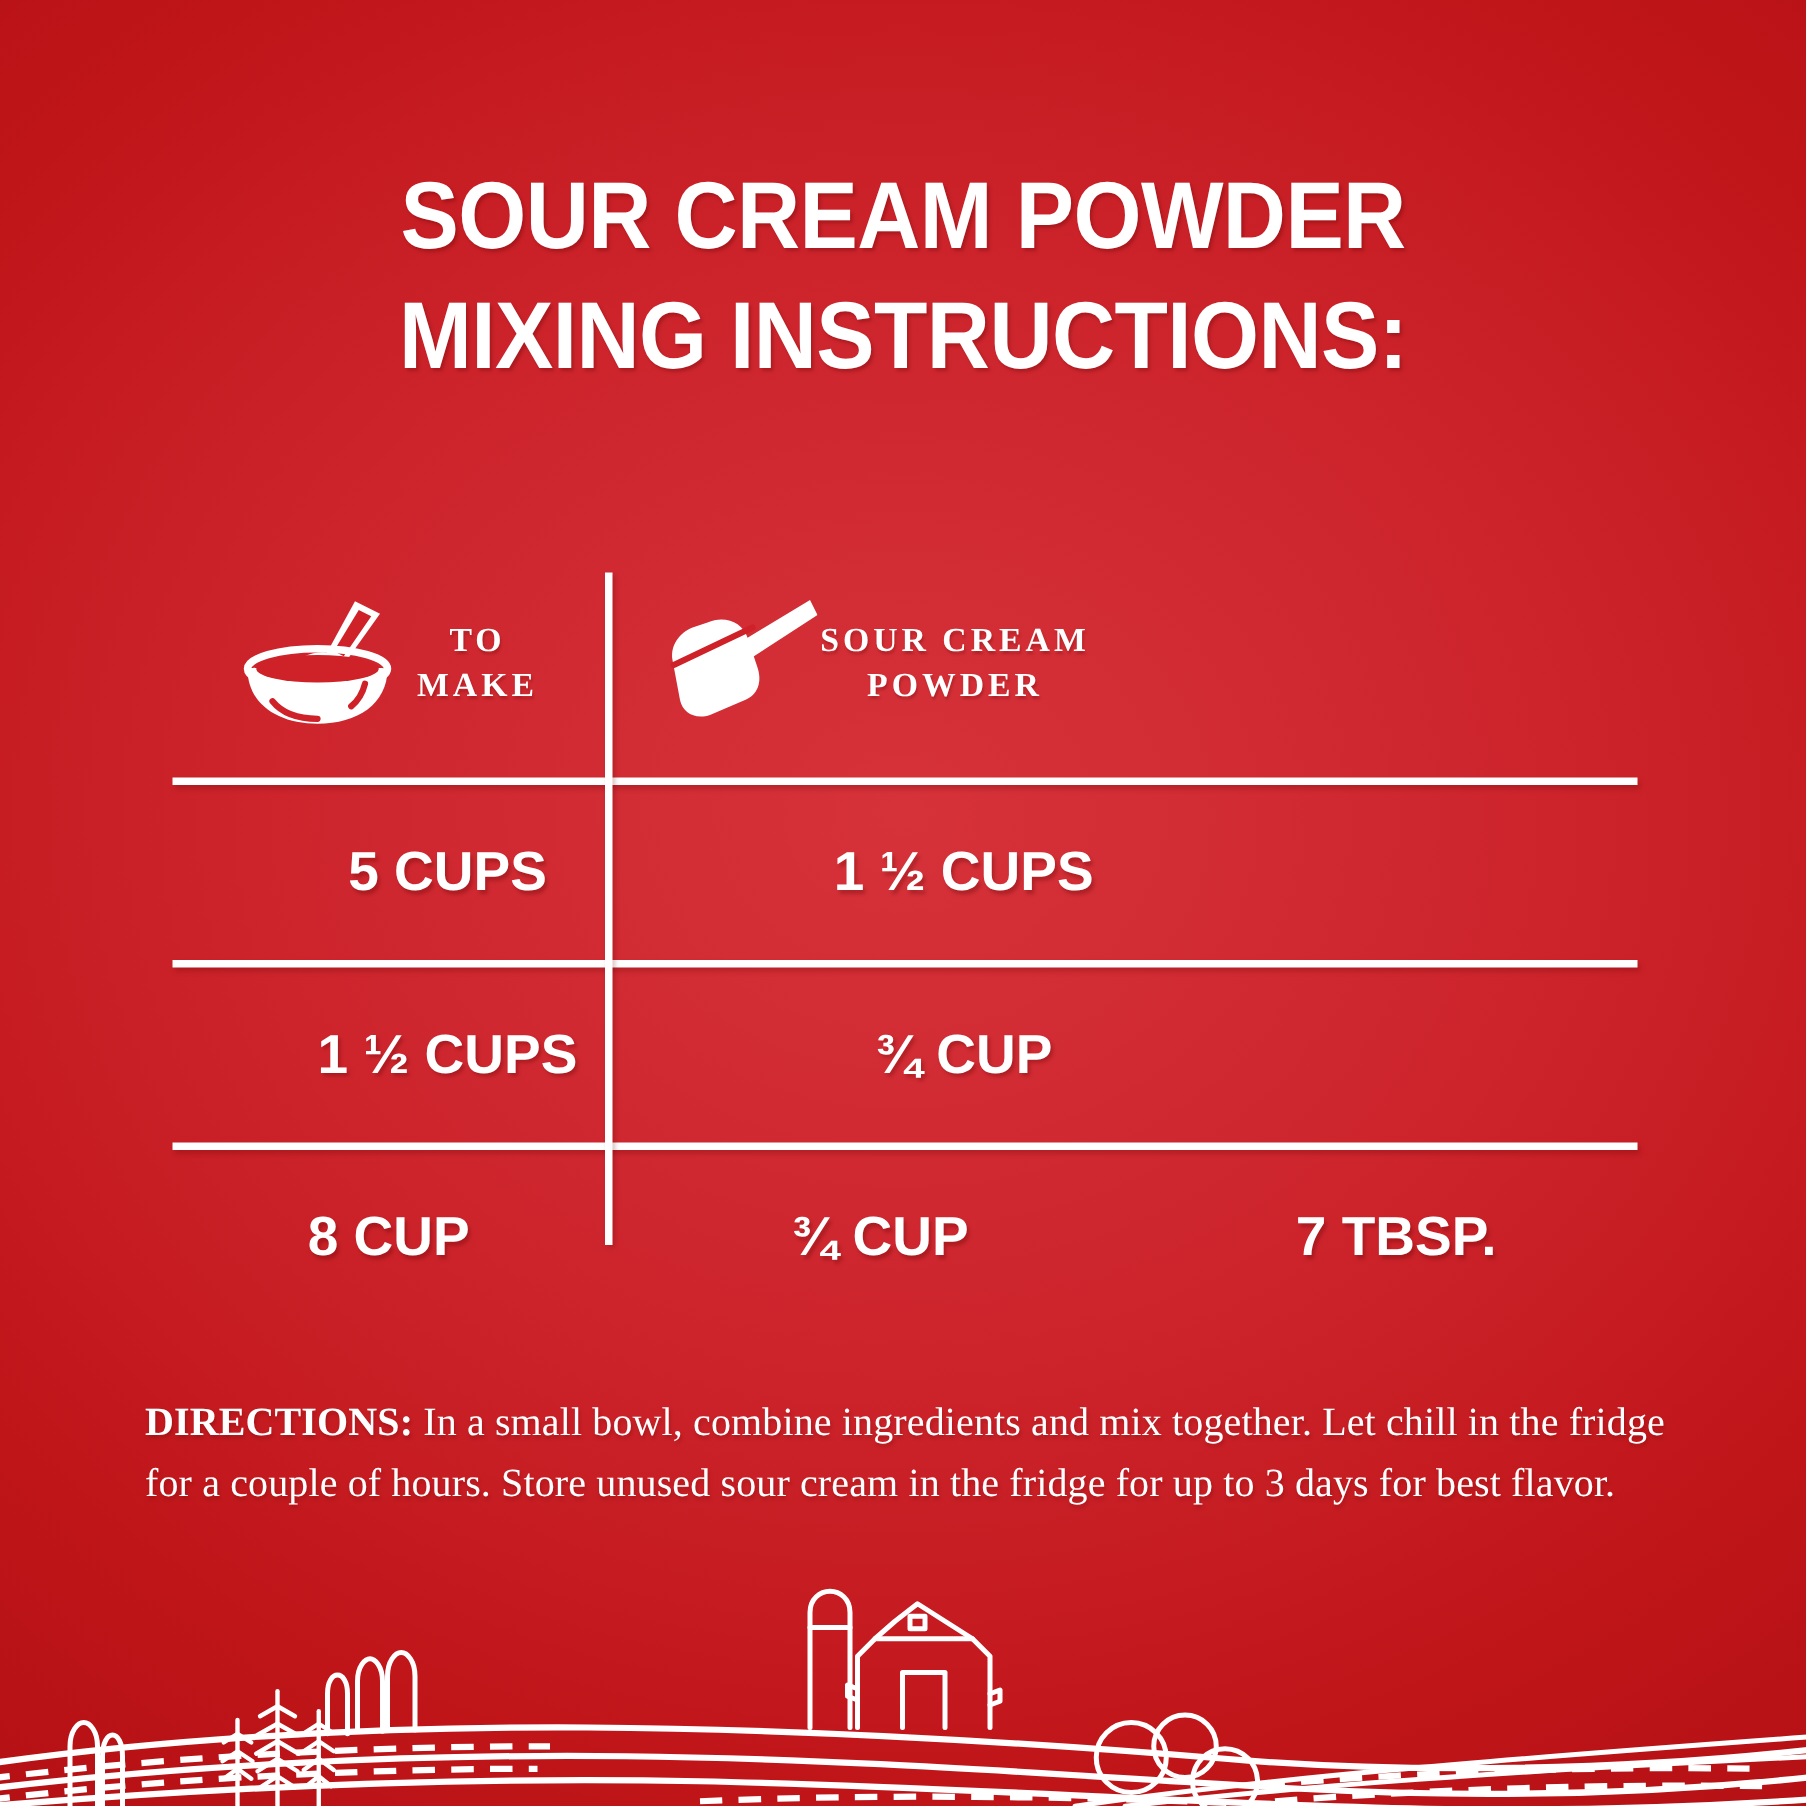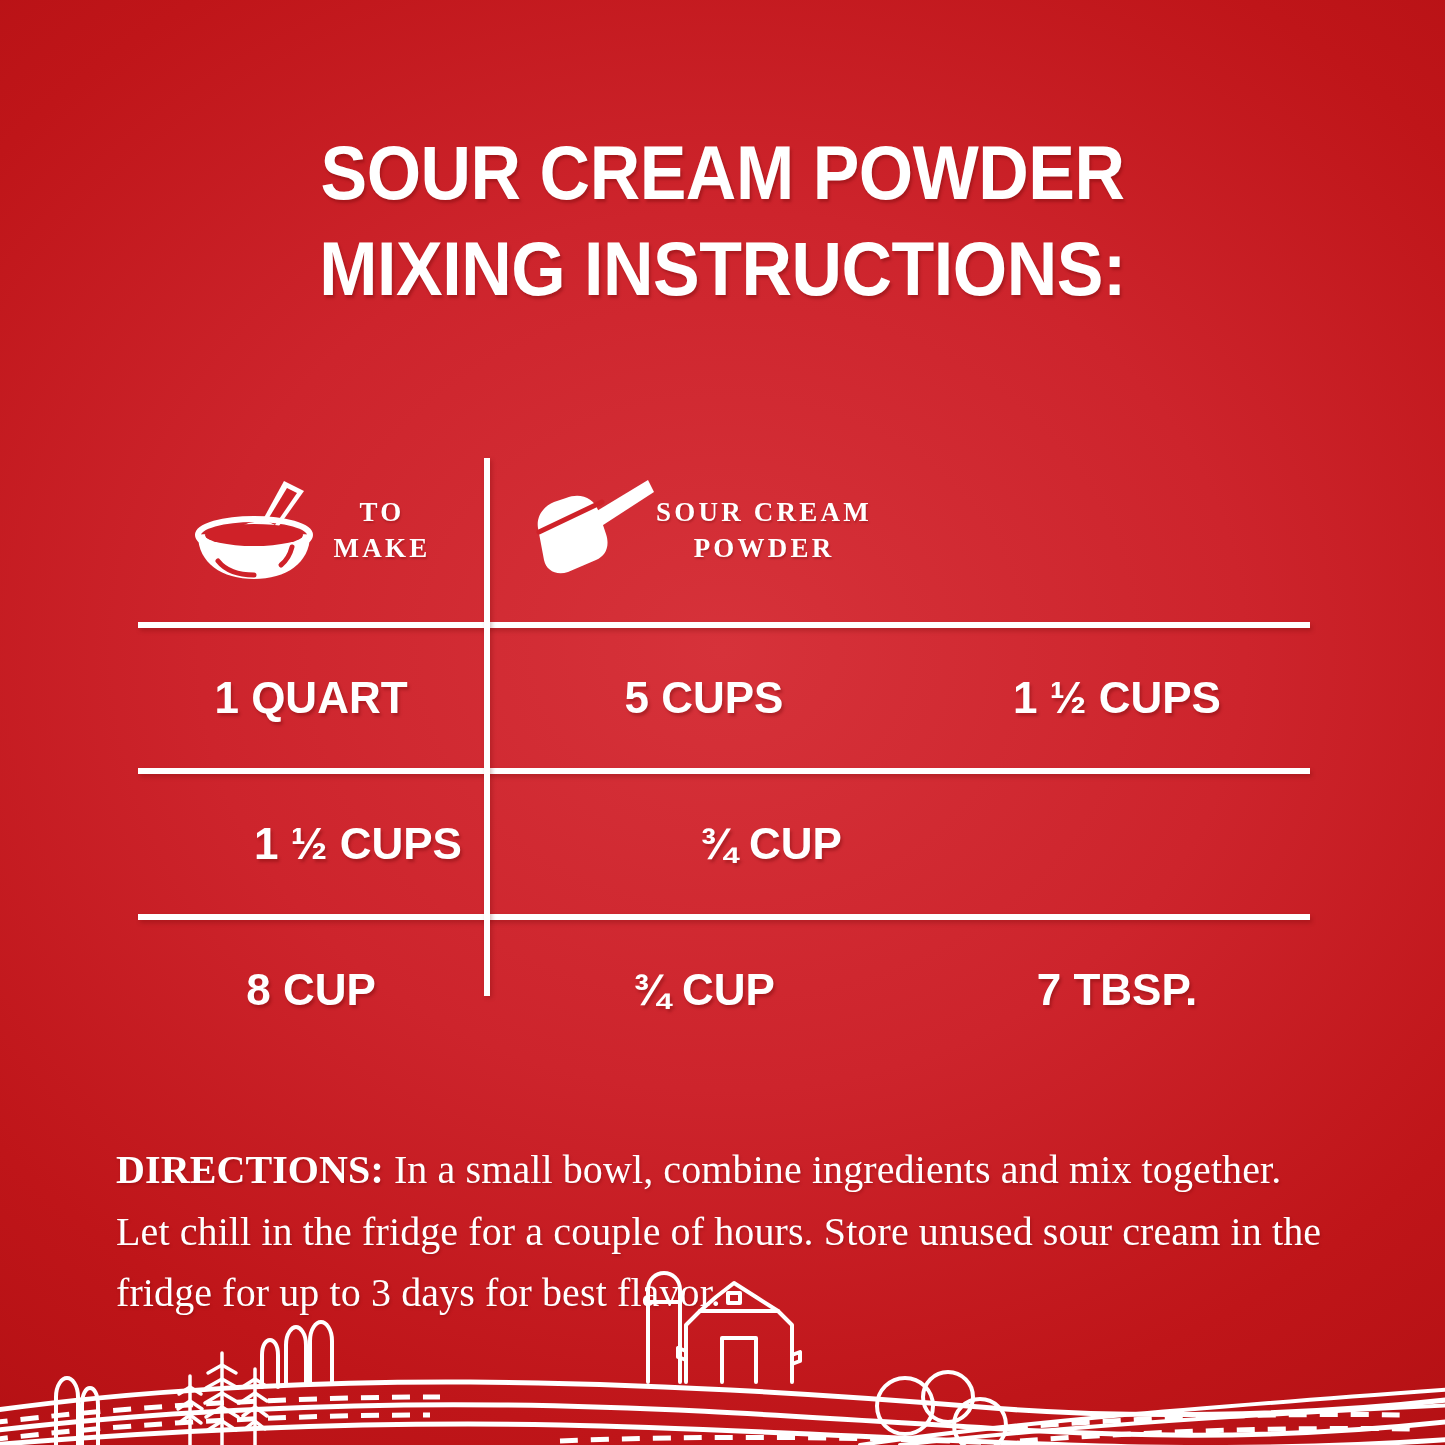--- a/index.html
+++ b/index.html
@@ -104,24 +104,24 @@
     width: 6px;
     height: 538px;
     background: #ffffff;
     box-shadow: 2px 2px 4px rgba(90,0,0,0.25);
   }
 
   
   .directions {
     position: absolute;
     left: 116px;
-    top: 1139px;
+    top: 1113px;
     width: 1220px;
     font-family: "Liberation Serif", serif;
-    font-size: 40px;
+    font-size: 32px;
     line-height: 1.54;
     letter-spacing: 0.1px;
     text-shadow: 1px 2px 3px rgba(90,0,0,0.28);
   }
   .directions b { font-weight: bold; }
 
   
   .farm {
     position: absolute;
     left: 0;
@@ -186,21 +186,20 @@
           </span>
           <span class="head-label"><span>SOUR CREAM</span><br><span>POWDER</span></span>
         </div>
       </div>
 
     </div>
 
     <div class="hrule"></div>
 
     <div class="grid-row data-row">
-      <div class="col-a"><span class="cell-val">1 QUART</span></div>
       <div class="col-b"><span class="cell-val">5 CUPS</span></div>
       <div class="col-c"><span class="cell-val">1 ½ CUPS</span></div>
     </div>
 
     <div class="hrule"></div>
 
     <div class="grid-row data-row">
       <div class="col-b"><span class="cell-val">1 ½ CUPS</span></div>
       <div class="col-c"><span class="cell-val">¾ CUP</span></div>
     </div>

